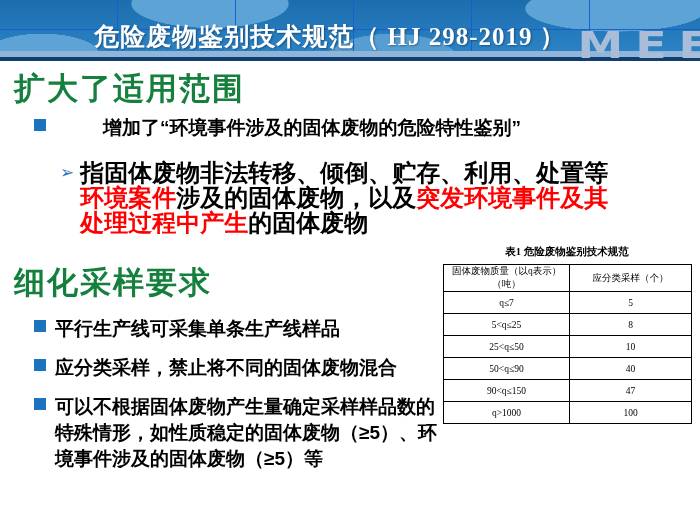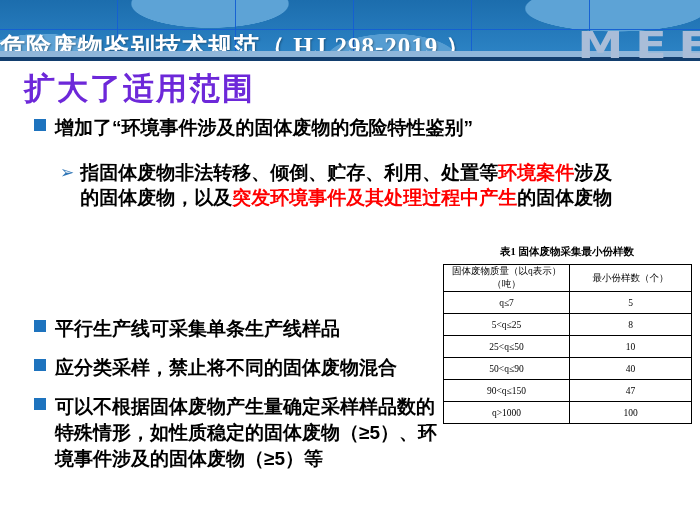--- a/index.html
+++ b/index.html
@@ -16,44 +16,44 @@
       linear-gradient(to bottom, transparent 0 29px, rgba(20,95,210,.95) 29px 30px, transparent 30px),
       radial-gradient(ellipse 95px 35px at 6% 90%,  #5da3d6 0 60%, transparent 61%),
       radial-gradient(ellipse 130px 40px at 30% 6%,  #5da3d6 0 60%, transparent 61%),
       radial-gradient(ellipse 110px 45px at 56% 100%,#569dd2 0 60%, transparent 61%),
       radial-gradient(ellipse 150px 38px at 88% 14%, #5da3d6 0 60%, transparent 61%),
       linear-gradient(to bottom,#1c6dad,#2e86c8);
   }
   .header-strip{position:absolute;left:0;right:0;bottom:4px;height:6px;background:#8fb6da;}
   .header-navy{position:absolute;left:0;right:0;bottom:0;height:4px;background:#123e6e;}
   .header-title{
-    position:absolute;top:30px;left:0;width:660px;text-align:left;
+    position:absolute;top:20px;left:0;width:660px;text-align:center;
     color:#ffffff;font-size:25px;font-weight:bold;letter-spacing:1px;
     font-family:"Liberation Serif","DejaVu Serif",serif;
-    text-shadow:1px 1px 2px rgba(0,0,0,.35);white-space:nowrap;text-decoration:underline;
+    text-shadow:1px 1px 2px rgba(0,0,0,.35);white-space:nowrap;
   }
   .header-watermark{
     position:absolute;right:-22px;bottom:-6px;z-index:3;
     color:#a9bdd8;font-size:46px;font-weight:bold;letter-spacing:12px;
     font-family:"DejaVu Sans",sans-serif;transform:scaleY(.82);transform-origin:bottom;
   }
   
-  .heading{position:absolute;left:24px;color:#6d28d9;font-weight:bold;
+  .heading{position:absolute;left:14px;color:#15803d;font-weight:bold;
     font-size:31px;letter-spacing:2px;white-space:nowrap;}
   .heading-scope{top:68px;}
   .heading-sampling{top:262px;}
   
-  .bullet-row{position:absolute;display:flex;align-items:flex-start;}
+  .bullet-row{position:absolute;display:flex;align-items:flex-start;gap:48px;}
   .bullet-square{flex:0 0 auto;width:12px;height:12px;background:#1e73be;margin:4px 9px 0 0;}
   .bullet-text{font-size:19px;font-weight:bold;color:#000;line-height:25px;white-space:nowrap;}
   .bullet-scope{top:115px;left:34px;}
   
   .arrow-row{position:absolute;top:160px;left:60px;width:565px;display:flex;align-items:flex-start;}
   .arrow-glyph{flex:0 0 auto;color:#2e75b6;font-size:17px;line-height:25px;margin-right:6px;font-weight:bold;}
-  .arrow-text{font-size:19px;font-weight:bold;line-height:25px;color:#000;}
+  .arrow-text{font-size:24px;font-weight:bold;line-height:25px;color:#000;}
   
   .sampling-list{position:absolute;top:316px;left:34px;width:405px;}
   .sampling-list .item{display:flex;align-items:flex-start;margin-bottom:13px;}
   .sampling-list .item .bullet-text{white-space:normal;line-height:26px;}
   
   .table-block{position:absolute;top:245px;left:443px;width:248px;
     font-family:"Liberation Serif","DejaVu Serif",serif;}
   .table-caption{text-align:center;font-size:10.5px;font-weight:bold;color:#000;margin-bottom:5px;}
   table.sample-table{border-collapse:collapse;width:248px;table-layout:fixed;}
   .sample-table th,.sample-table td{
@@ -80,50 +80,51 @@
   <div class="bullet-row bullet-scope">
     <span class="bullet-square"></span>
     <span class="bullet-text">增加了“环境事件涉及的固体废物的危险特性鉴别”</span>
   </div>
 
   <div class="arrow-row">
     <span class="arrow-glyph">➢</span>
     <span class="arrow-text"><span style="color: rgb(0, 0, 0);">指固体废物非法转移、倾倒、贮存、利用、处置等</span><span style="color: rgb(255, 0, 0);">环境案件</span><span style="color: rgb(0, 0, 0);">涉及的固体废物，以及</span><span style="color: rgb(255, 0, 0);">突发环境事件及其处理过程中产生</span><span style="color: rgb(0, 0, 0);">的固体废物</span></span>
   </div>
 
+  <div class="heading heading-sampling">细化采样要求</div>
 
   <div class="sampling-list">
 
       <div class="item">
         <span class="bullet-square"></span>
         <span class="bullet-text">平行生产线可采集单条生产线样品</span>
       </div>
 
       <div class="item">
         <span class="bullet-square"></span>
         <span class="bullet-text">应分类采样，禁止将不同的固体废物混合</span>
       </div>
 
       <div class="item">
         <span class="bullet-square"></span>
         <span class="bullet-text">可以不根据固体废物产生量确定采样样品数的特殊情形，如性质稳定的固体废物（≥5）、环境事件涉及的固体废物（≥5）等</span>
       </div>
     </div>
 
   <div class="table-block">
-    <div class="table-caption">表1 固体废物采集最小份样数</div>
+    <div class="table-caption">表1 危险废物鉴别技术规范</div>
     <table class="sample-table">
       <colgroup>
           <col class="c1">
           <col class="c2">
         </colgroup>
       <thead>
         <tr>
           <th>固体废物质量（以q表示）（吨）</th>
-          <th>最小份样数（个）</th>
+          <th>应分类采样（个）</th>
         </tr>
       </thead>
       <tbody>
 
           <tr>
             <td>q≤7</td>
             <td>5</td>
           </tr>
 
           <tr>

